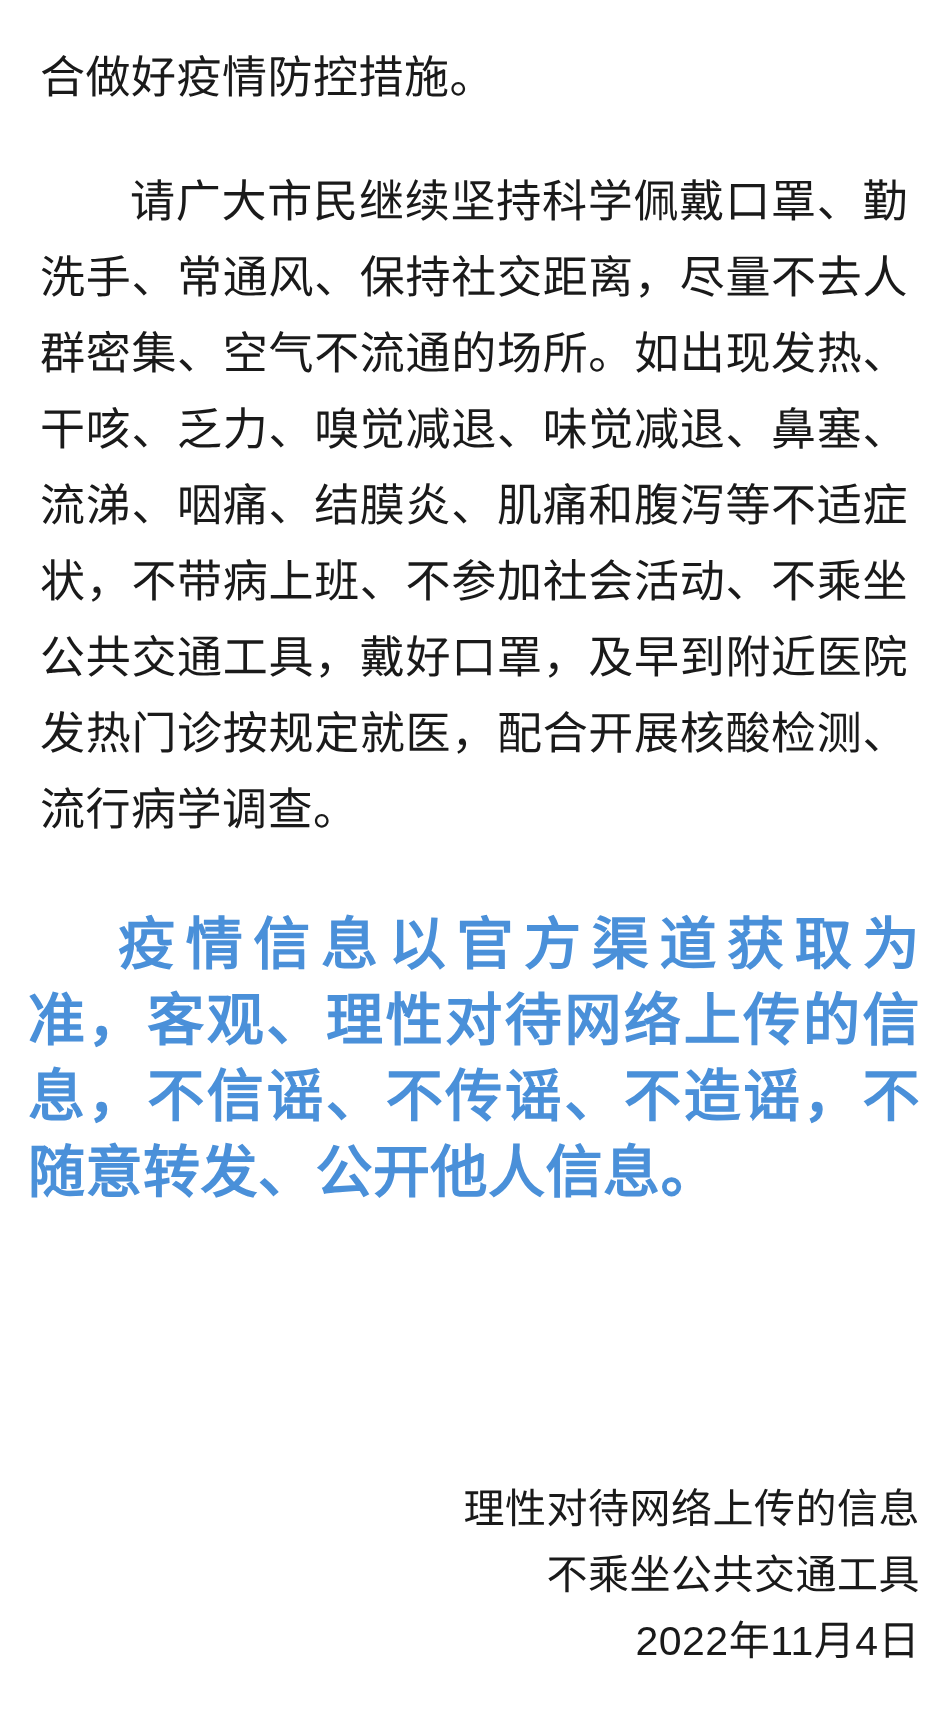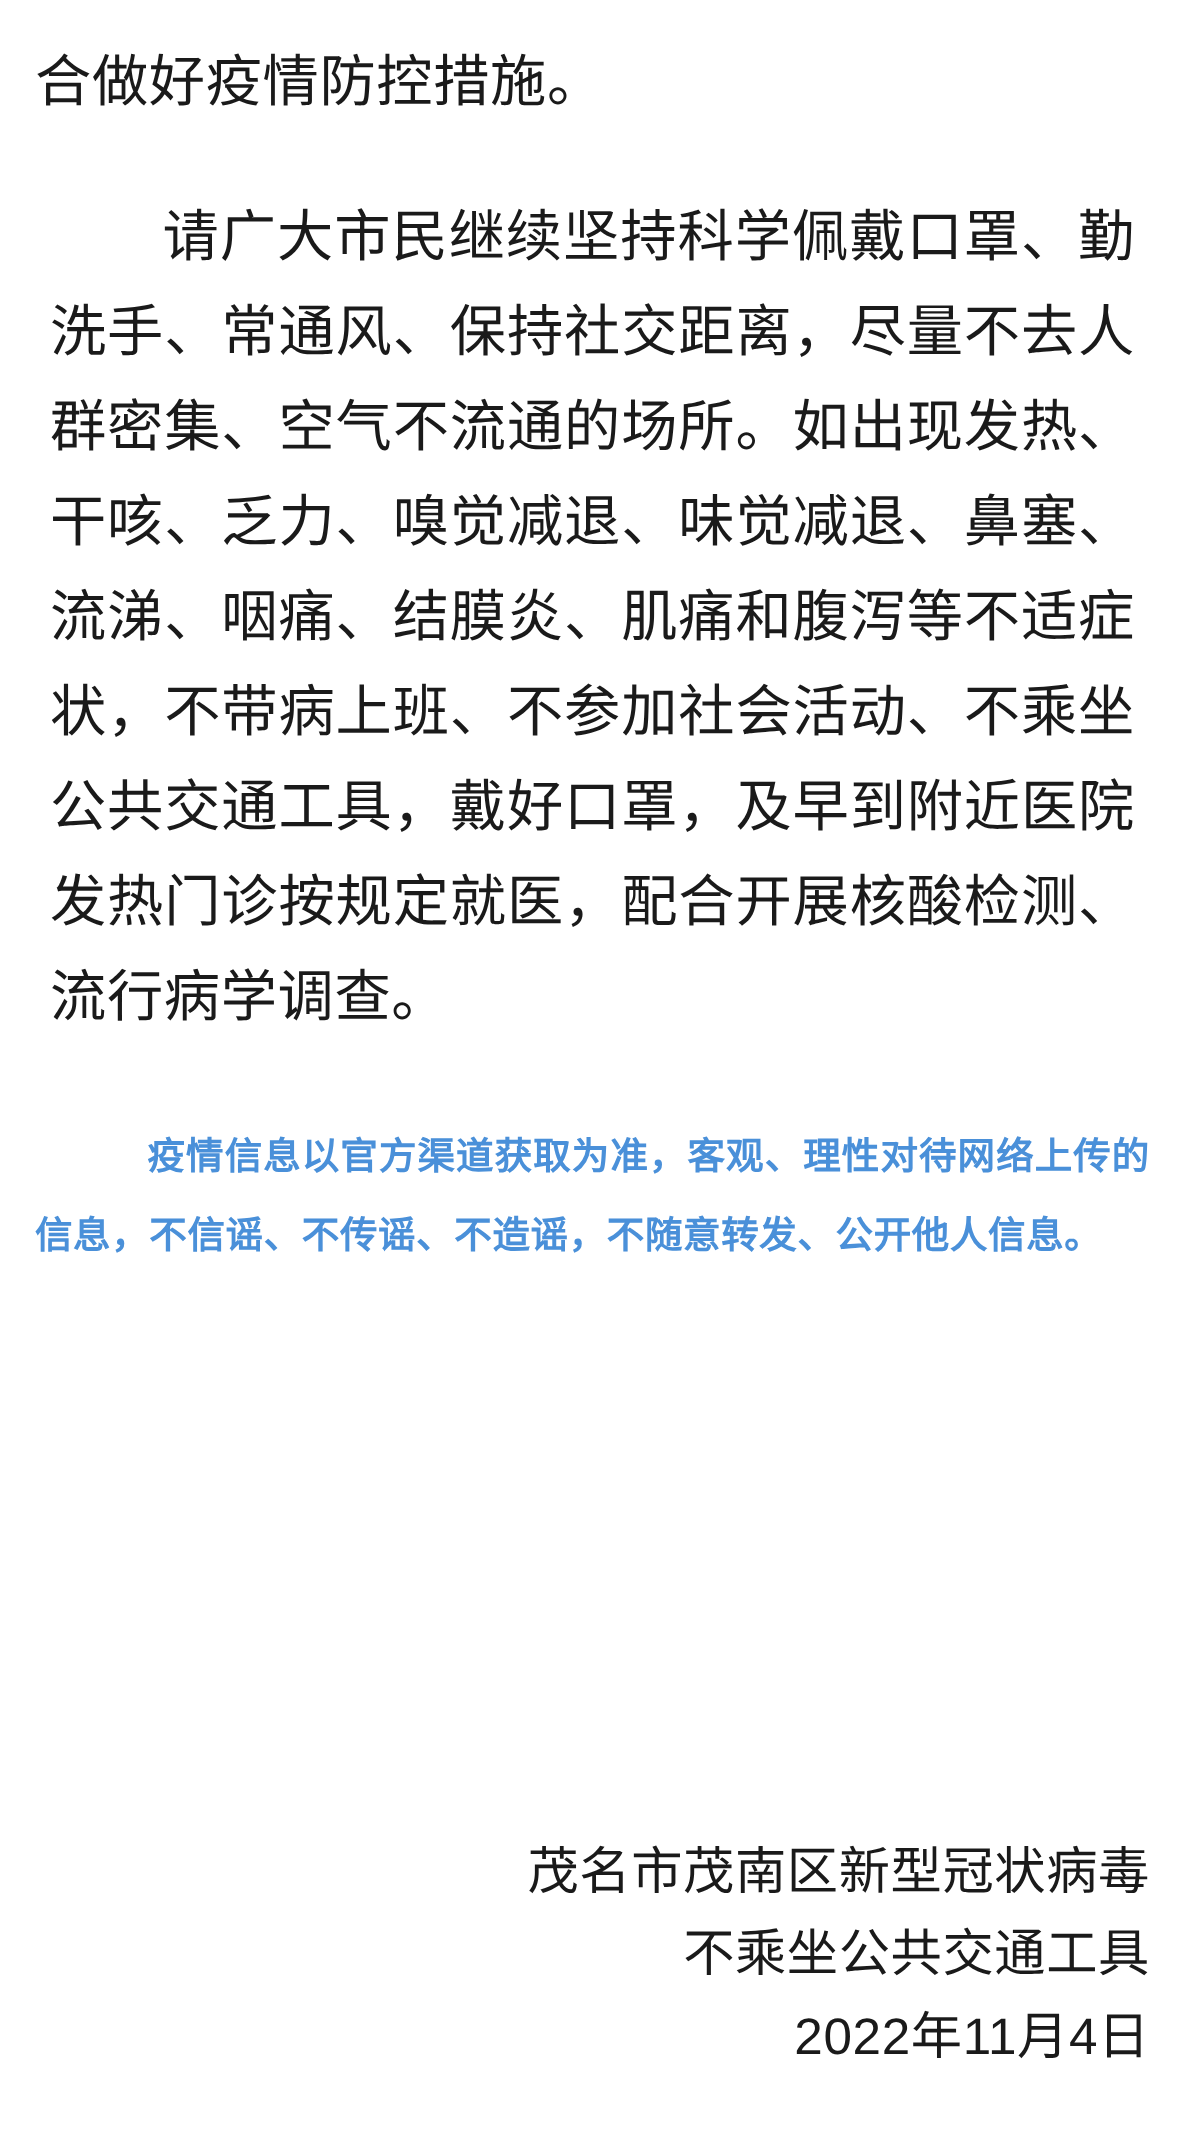--- a/index.html
+++ b/index.html
@@ -23,33 +23,33 @@
   }
   .body-text {
     font-size: 45px;
     line-height: 76px;
     color: #1a1a1a;
     letter-spacing: 0.5px;
     text-align: justify;
     text-justify: inter-ideograph;
   }
   .para-cont {
-    margin: 0;
+    margin: 12px;
     padding-top: 28px;
   }
   .para-indent {
     margin: 12px;
     padding-top: 36px;
     text-indent: 90px;
   }
   .highlight {
     margin: 0;
     padding-top: 46px;
-    font-size: 30px;
-    line-height: 63px;
+    font-size: 57px;
+    line-height: 76px;
     font-weight: bold;
     color: #4a90d9;
     letter-spacing: 0.5px;
     text-indent: 90px;
     text-align: justify;
     text-justify: inter-ideograph;
   }
   .signature {
     position: absolute;
     right: 28px;
@@ -69,18 +69,18 @@
 
 <div class="page">
 
   <p class="body-text para-cont">合做好疫情防控措施。</p>
 
   <p class="body-text para-indent">请广大市民继续坚持科学佩戴口罩、勤洗手、常通风、保持社交距离，尽量不去人群密集、空气不流通的场所。如出现发热、干咳、乏力、嗅觉减退、味觉减退、鼻塞、流涕、咽痛、结膜炎、肌痛和腹泻等不适症状，不带病上班、不参加社会活动、不乘坐公共交通工具，戴好口罩，及早到附近医院发热门诊按规定就医，配合开展核酸检测、流行病学调查。</p>
 
   <p class="highlight">疫情信息以官方渠道获取为准，客观、理性对待网络上传的信息，不信谣、不传谣、不造谣，不随意转发、公开他人信息。</p>
 
   <div class="signature">
-    <div>茂名市茂南区新型冠状病毒</div>
+    <div>理性对待网络上传的信息</div>
     <div>不乘坐公共交通工具</div>
     <div>2022年11月4日</div>
   </div>
 
 </div>
 
 </body></html>

